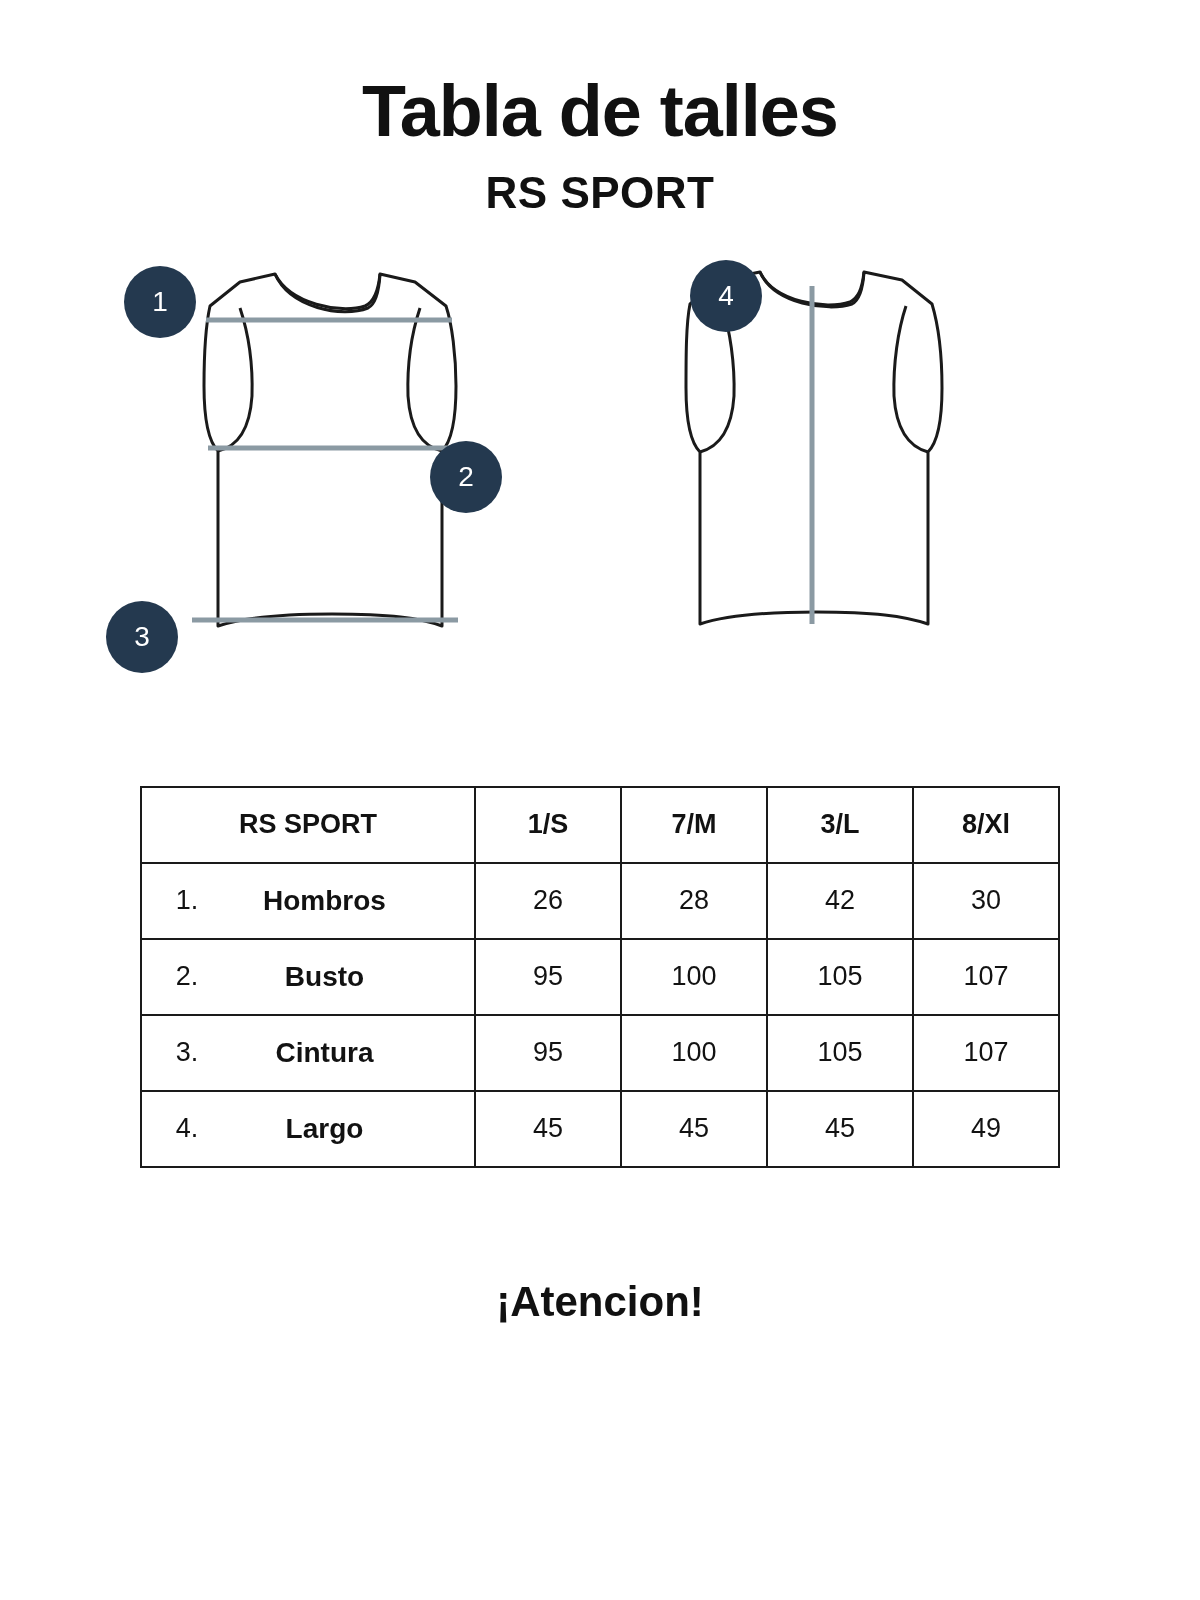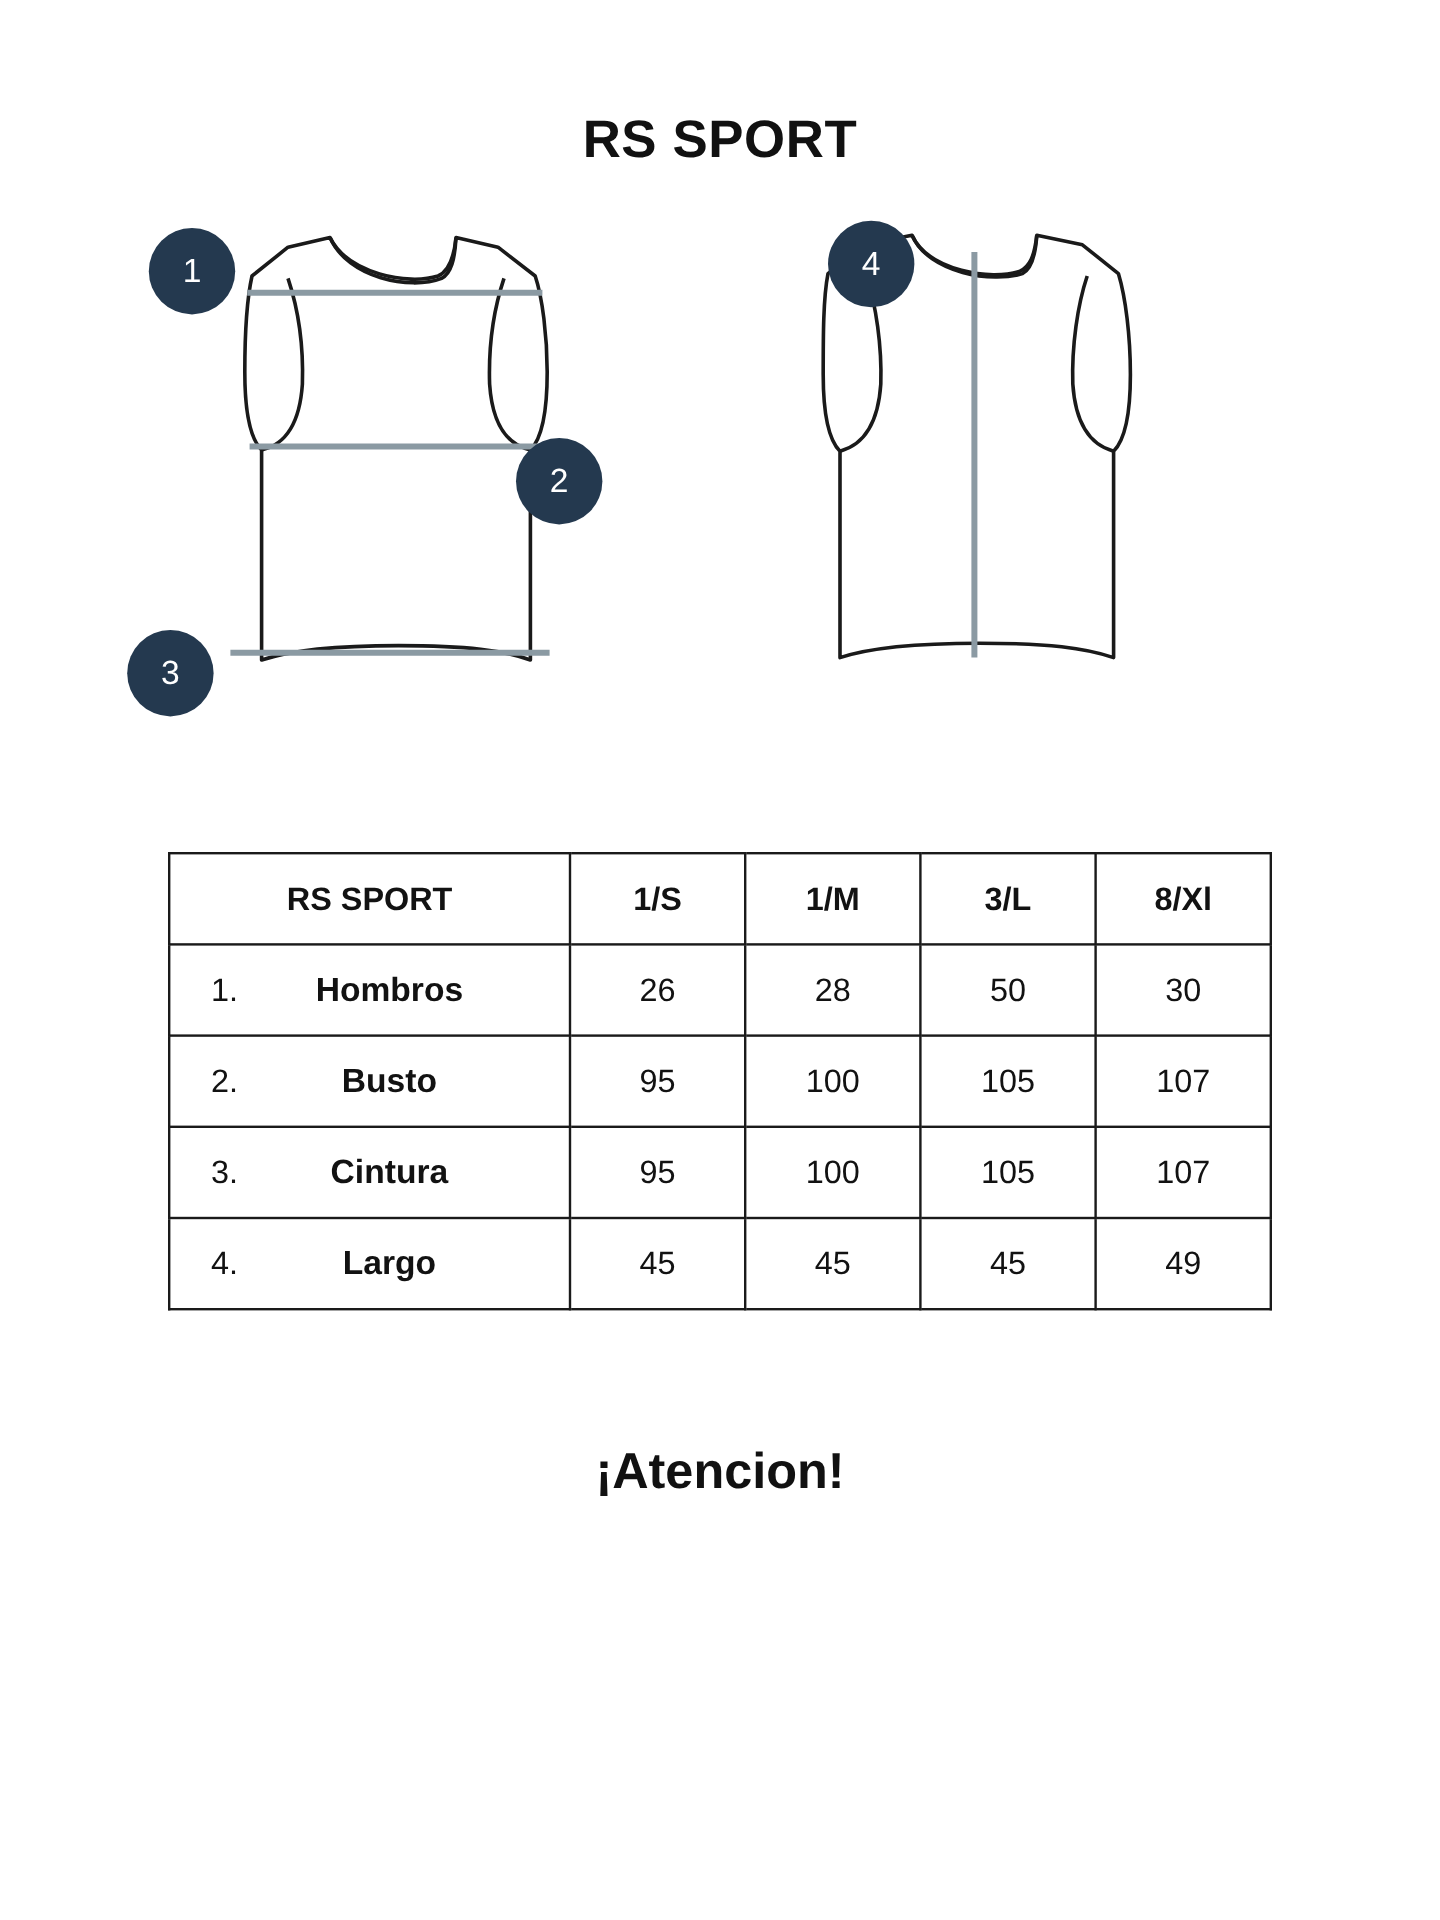--- a/index.html
+++ b/index.html
@@ -131,20 +131,21 @@
     font-size: 30px;
     margin: 16px 0 0 0;
     color: #1a1a1a;
     font-weight: normal;
   }
 </style>
 </head>
 <body>
 
 <div class="header">
+  <h1 class="title">Tabla de talles</h1>
   <h2 class="subtitle">RS SPORT</h2>
 </div>
 
 <div class="illustrations">
 
   <svg class="garment garment-front" width="480" height="460" viewBox="0 0 480 460">
 
     <path d="M120 60 L150 36 L185 28 C200 58 250 68 275 60 C282 57 288 48 290 28 L325 36 L356 60
              C362 78 366 110 366 140 C366 170 362 195 352 205
              L352 380 C330 372 300 368 242 368 C186 368 152 372 128 380
@@ -180,36 +181,36 @@
   <div class="badge badge-3">3</div>
   <div class="badge badge-4">4</div>
 </div>
 
 <div class="table-wrap">
   <table class="size-table">
     <thead>
       <tr>
         <th class="col-label">RS SPORT</th>
         <th>1/S</th>
-        <th>1/M</th>
+        <th>7/M</th>
         <th>3/L</th>
         <th>8/Xl</th>
       </tr>
     </thead>
     <tbody>
       <tr>
         <td class="label-cell">
           <div class="label-inner">
             <span class="label-num">1.</span>
             <span class="label-text">Hombros</span>
           </div>
         </td>
         <td>26</td>
         <td>28</td>
-        <td>50</td>
+        <td>42</td>
         <td>30</td>
       </tr>
       <tr>
         <td class="label-cell">
           <div class="label-inner">
             <span class="label-num">2.</span>
             <span class="label-text">Busto</span>
           </div>
         </td>
         <td>95</td>

